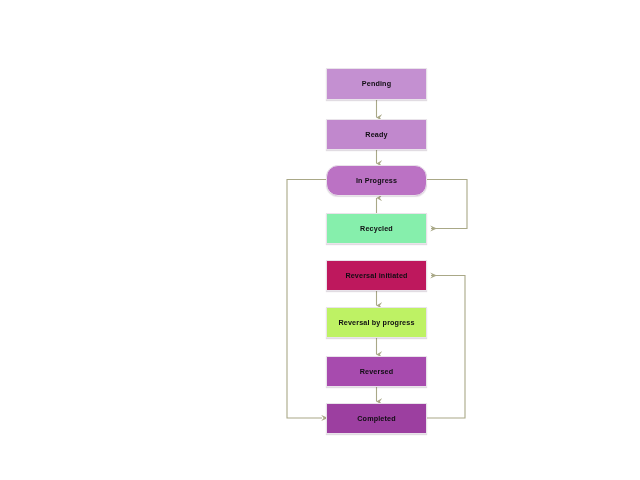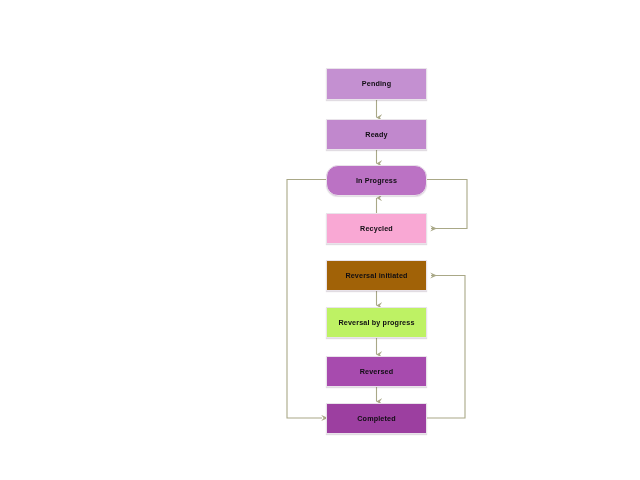--- a/index.html
+++ b/index.html
@@ -96,25 +96,25 @@
   </div>
 
   <div class="node" style="left:326px; top:103px; width:101px; height:31px; background:#c188cd;">
     <span class="node-label">Ready</span>
   </div>
 
   <div class="node" style="left:326px; top:149px; width:101px; height:31px; background:#bb72c4;border-radius:12px;">
     <span class="node-label">In Progress</span>
   </div>
 
-  <div class="node" style="left:326px; top:197px; width:101px; height:31px; background:#f9a8d4;">
+  <div class="node" style="left:326px; top:197px; width:101px; height:31px; background:#86efac;">
     <span class="node-label">Recycled</span>
   </div>
 
-  <div class="node" style="left:326px; top:244px; width:101px; height:31px; background:#a16207;">
+  <div class="node" style="left:326px; top:244px; width:101px; height:31px; background:#be185d;">
     <span class="node-label">Reversal initiated</span>
   </div>
 
   <div class="node" style="left:326px; top:291px; width:101px; height:31px; background:#bef264;">
     <span class="node-label">Reversal by progress</span>
   </div>
 
   <div class="node" style="left:326px; top:387px; width:101px; height:31px; background:#9c3fa0;">
     <span class="node-label">Completed</span>
   </div>

